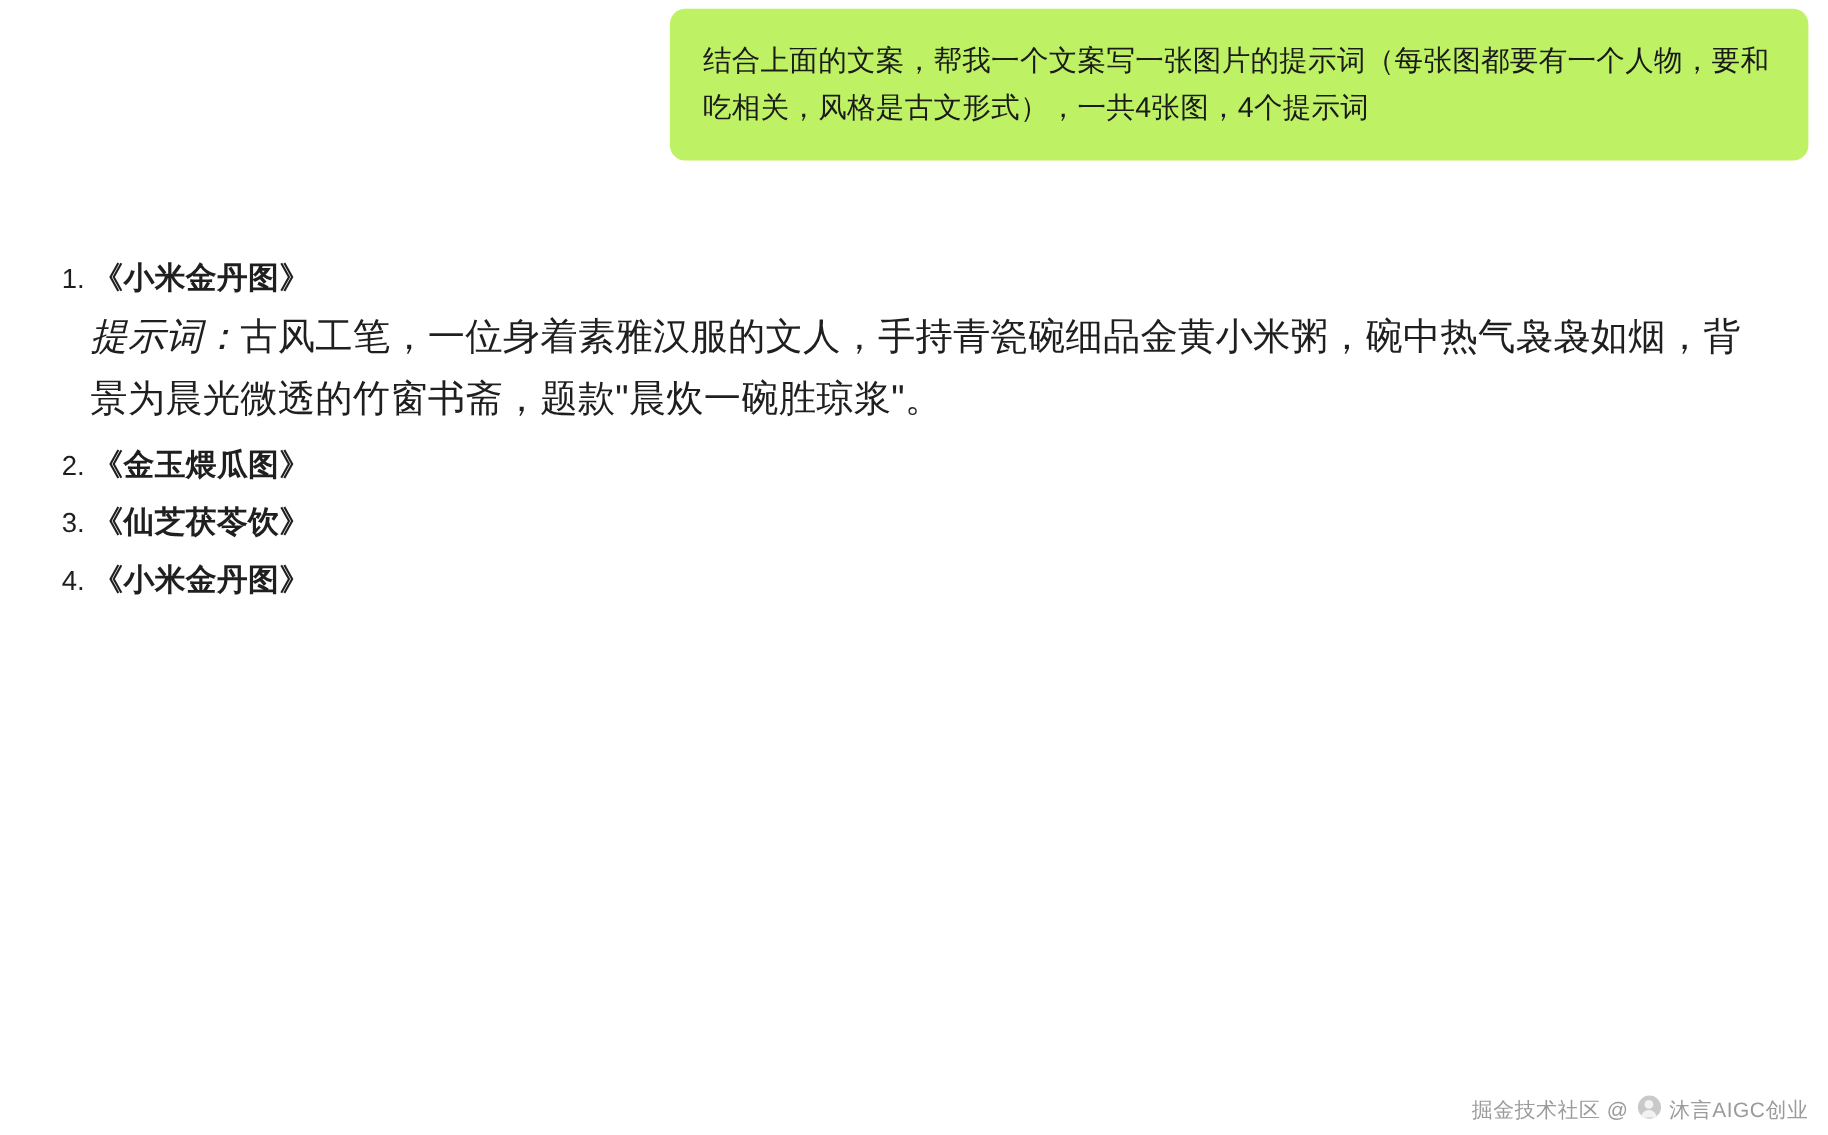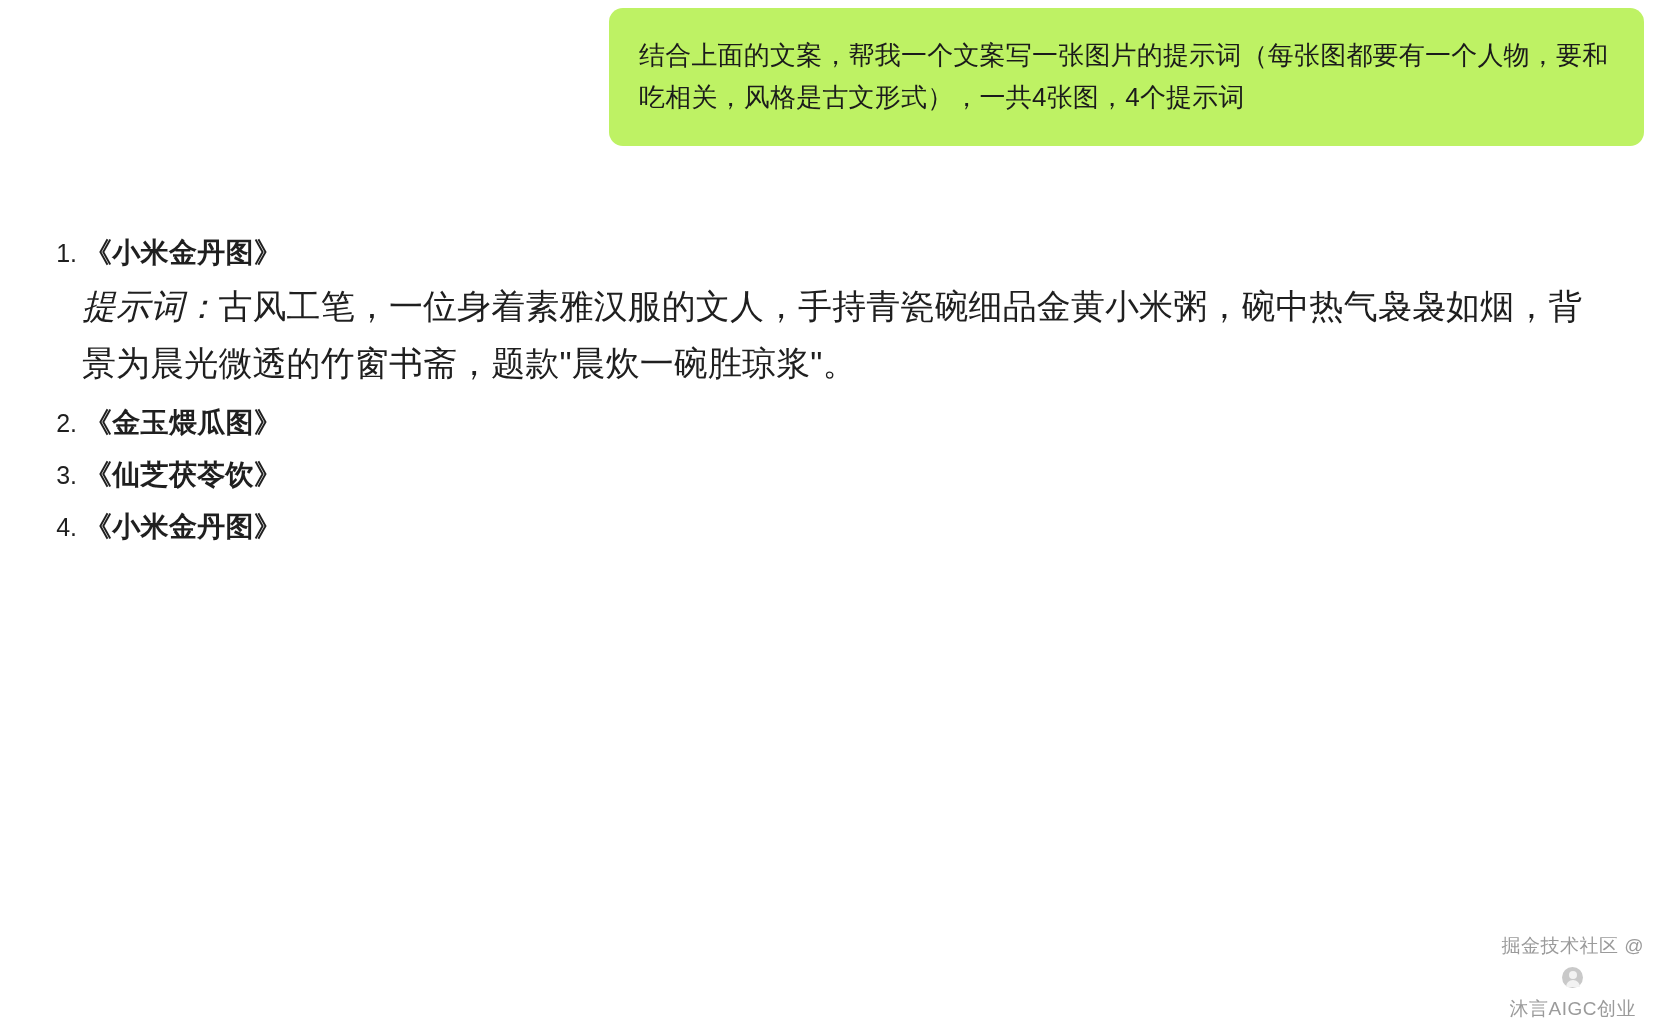--- a/index.html
+++ b/index.html
@@ -72,26 +72,24 @@
     font-style: italic;
     font-weight: normal;
   }
 
   
   .watermark {
     position: absolute;
     right: 18px;
     bottom: 10px;
     display: flex;
-    align-items: center;
     gap: 8px;
     font-size: 19px;
     color: #9b9b9b;
     letter-spacing: 0.5px;
-    flex-direction: column;
   }
   .watermark .wm-avatar {
     width: 21px;
     height: 21px;
     border-radius: 50%;
     background: #c9c9c9;
     position: relative;
     flex: 0 0 auto;
   }
   .watermark .wm-avatar::before {

